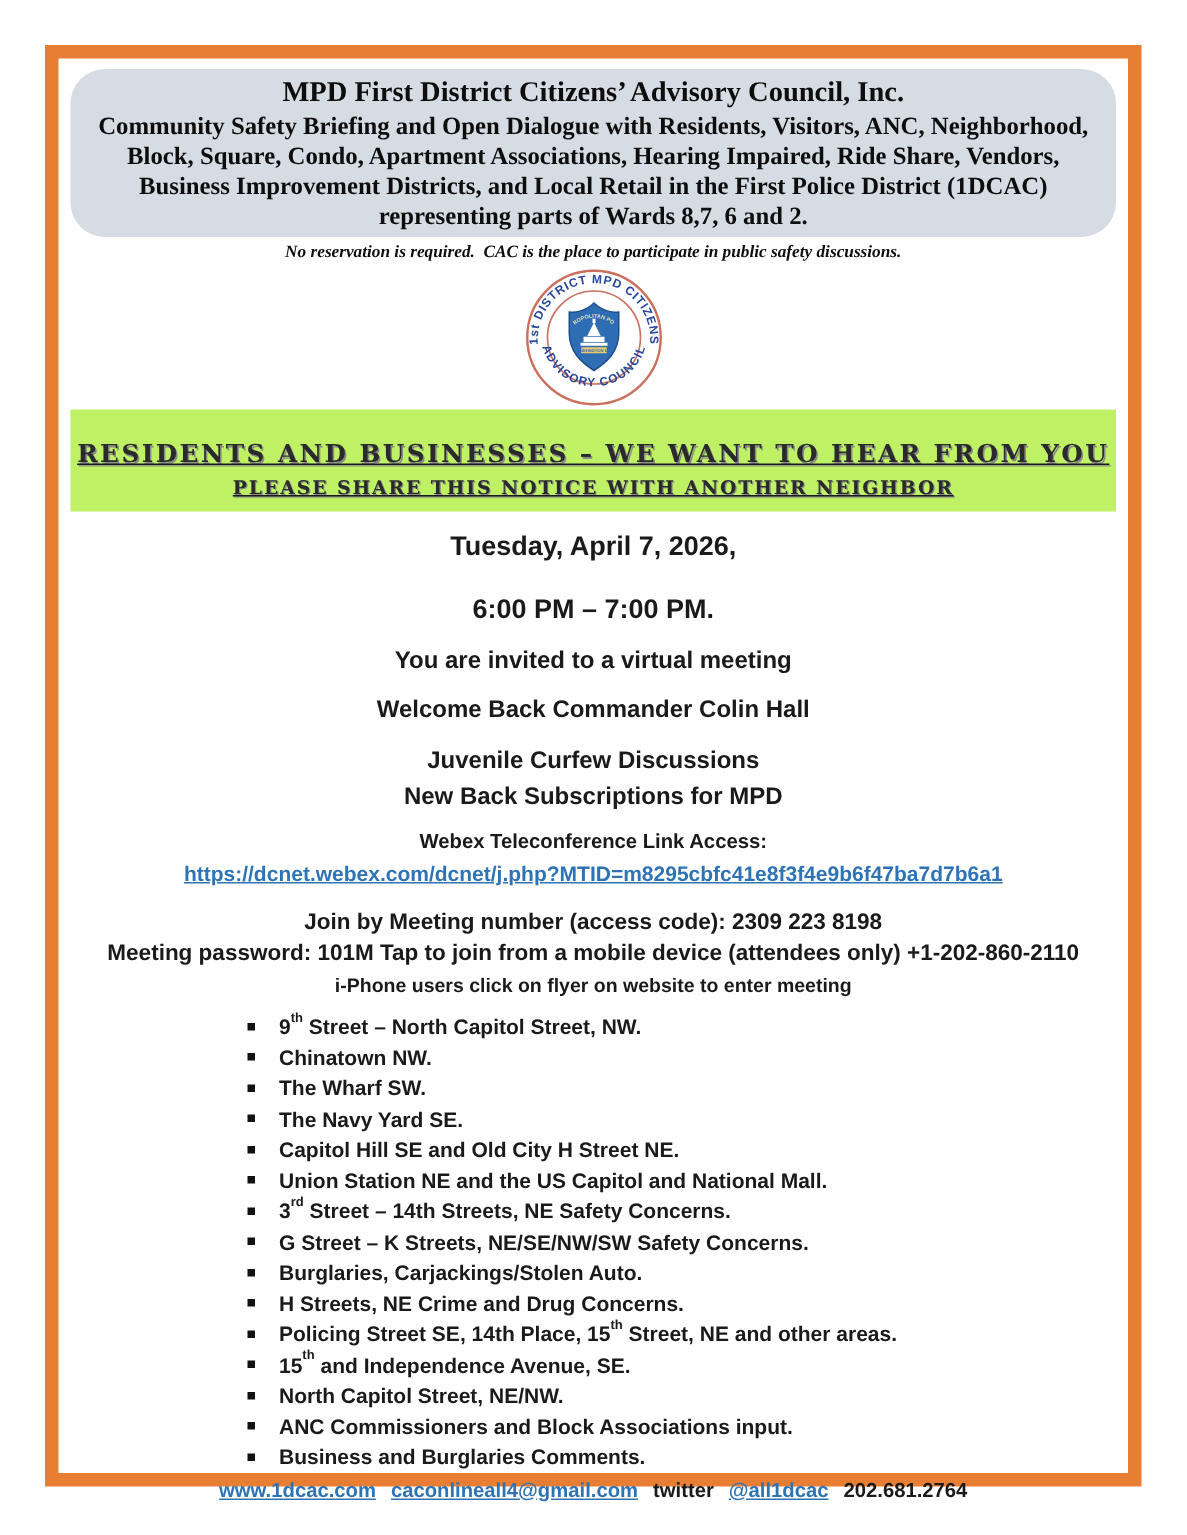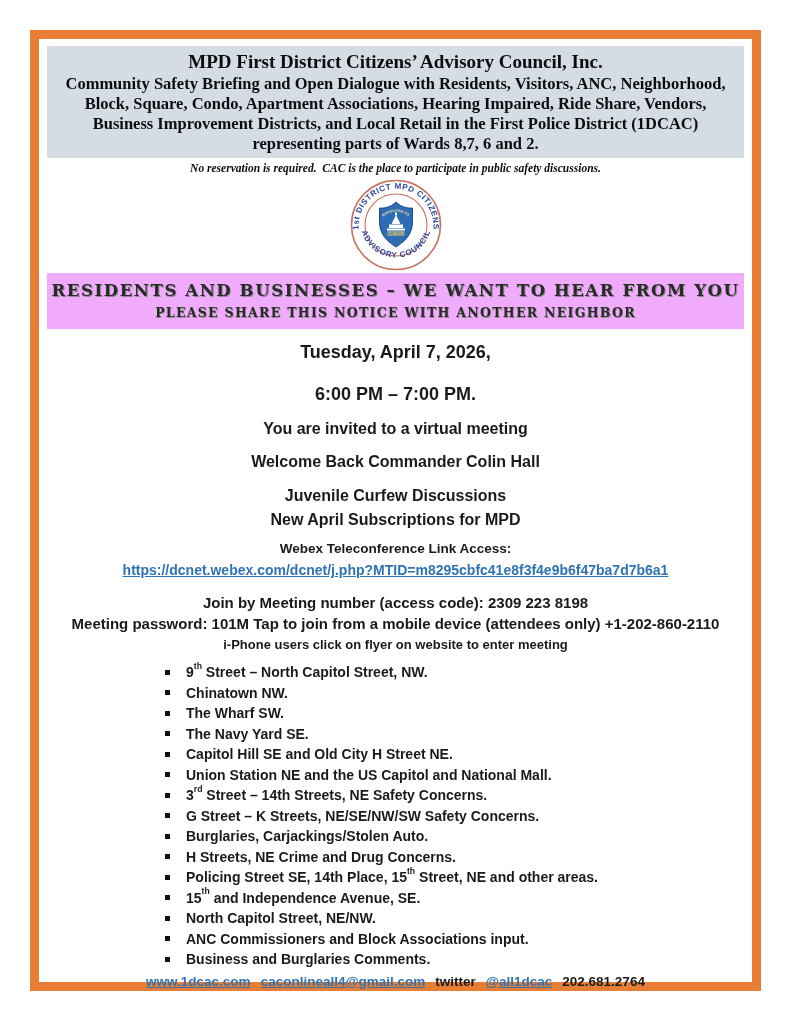--- a/index.html
+++ b/index.html
@@ -10,31 +10,31 @@
   .frame{
     position:absolute;left:30px;top:30px;width:731px;height:961px;
     border:9px solid #E87E33;box-sizing:border-box;background:#fff;
   }
   .inner{
     position:relative;width:100%;height:100%;box-sizing:border-box;
     padding:7px 8px;text-align:center;
   }
   .hdr{
     background:#D6DCE4;margin:0 auto;padding:4px 12px;box-sizing:border-box;width:100%;
-    font-family:"Liberation Serif",serif;font-weight:bold;color:#0d0d0d;
+    font-family:"Liberation Serif",serif;font-weight:bold;color:#0d0d0d;border-radius:23px;
   }
   .hdr-title{font-size:19px;line-height:24px;}
   .hdr-para{font-size:16.5px;line-height:20px;}
   .note{
     font-family:"Liberation Serif",serif;font-weight:bold;font-size:11.5px;
     line-height:16px;margin-top:2px;color:#0d0d0d;font-style:italic;
   }
   .logo-wrap{margin:3px auto 2px;width:92px;height:92px;}
   .banner{
-    background:#f0abfc;margin:0 auto;padding:8px 0 9px;width:100%;box-sizing:border-box;
+    background:#bef264;margin:0 auto;padding:20px 0 9px;width:100%;box-sizing:border-box;text-decoration:underline;
   }
   .banner-l1{
     font-family:"DejaVu Serif",serif;font-weight:bold;font-size:16.5px;letter-spacing:1.6px;
     color:#2a2a2a;text-shadow:1px 1px 0 #8a8a8a;
   }
   .banner-l2{
     font-family:"DejaVu Serif",serif;font-weight:bold;font-size:12.5px;letter-spacing:1.3px;
     margin-top:5px;color:#2a2a2a;text-shadow:0.8px 0.8px 0 #8a8a8a;
   }
   .line{font-weight:bold;}
@@ -108,21 +108,21 @@
     <div class="banner">
       <div class="banner-l1">RESIDENTS AND BUSINESSES – WE WANT TO HEAR FROM YOU</div>
       <div class="banner-l2">PLEASE SHARE THIS NOTICE WITH ANOTHER NEIGHBOR</div>
     </div>
 
     <div class="line date">Tuesday, April 7, 2026,</div>
     <div class="line time">6:00 PM – 7:00 PM.</div>
     <div class="line inv">You are invited to a virtual meeting</div>
     <div class="line wel">Welcome Back Commander Colin Hall</div>
     <div class="line top1">Juvenile Curfew Discussions</div>
-    <div class="line top2">New April Subscriptions for MPD</div>
+    <div class="line top2">New Back Subscriptions for MPD</div>
 
     <div class="line wbx">Webex Teleconference Link Access:</div>
     <div class="url">
       <a href="#" class="lnk">https://dcnet.webex.com/dcnet/j.php?MTID=m8295cbfc41e8f3f4e9b6f47ba7d7b6a1</a>
     </div>
     <div class="line join">Join by Meeting number (access code): 2309 223 8198</div>
     <div class="line pwd">Meeting password: 101M Tap to join from a mobile device (attendees only) +1-202-860-2110</div>
     <div class="line iph">i-Phone users click on flyer on website to enter meeting</div>
 
     <ul class="topics">

